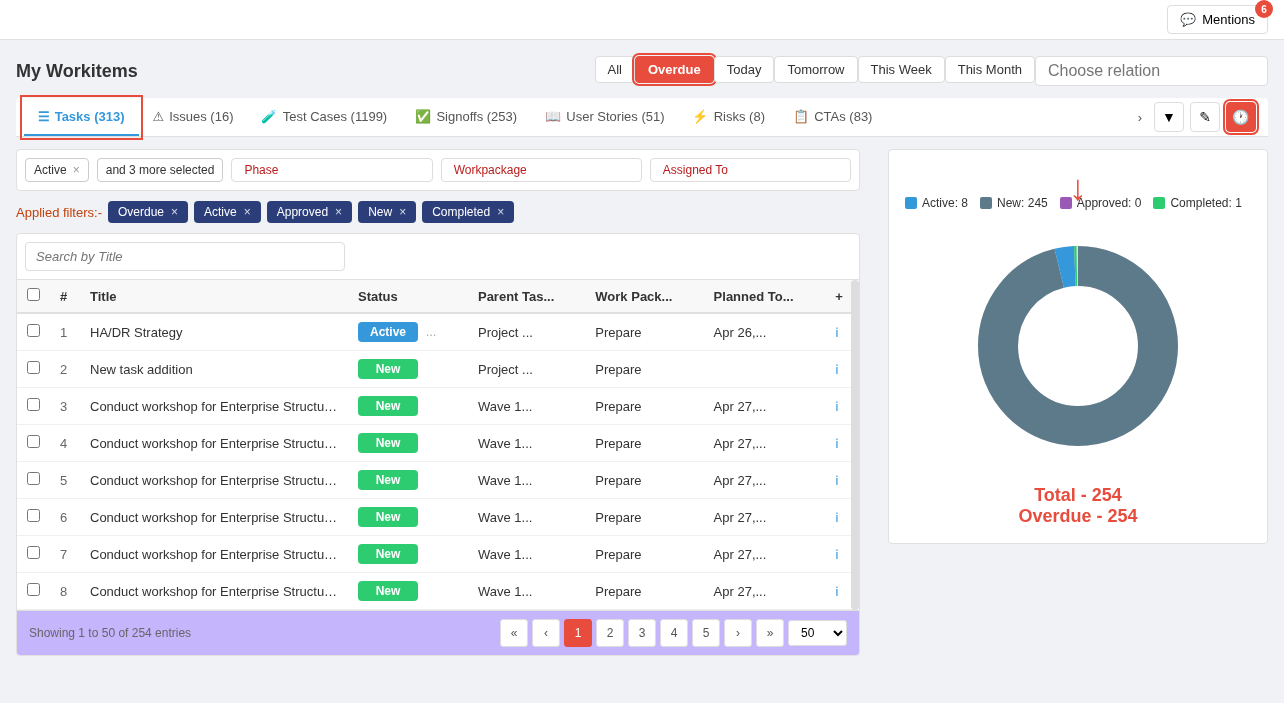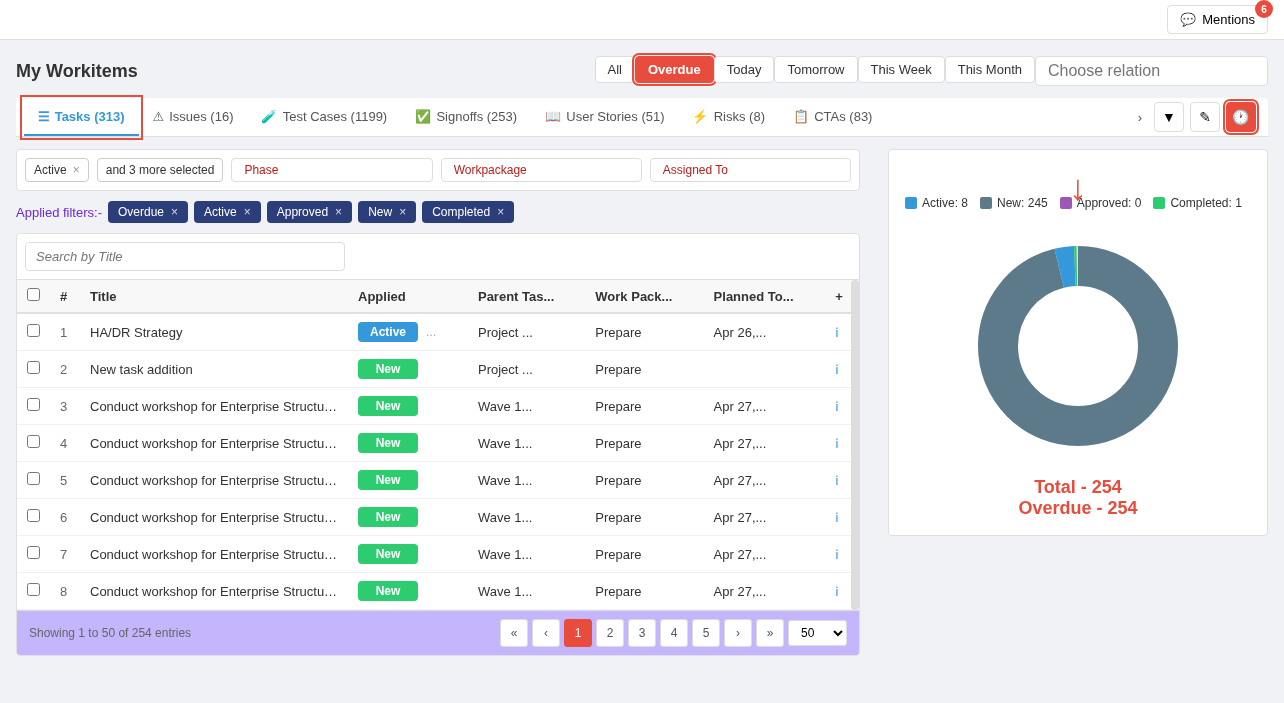--- a/index.html
+++ b/index.html
@@ -36,21 +36,21 @@
     .right-panel { width: 380px; flex-shrink: 0; }
 
     
     .filter-row { display: flex; align-items: center; gap: 8px; margin-bottom: 10px; padding: 8px; background: #fff; border: 1px solid #e0e0e0; border-radius: 4px; flex-wrap: wrap; }
     .filter-chip { display: flex; align-items: center; gap: 4px; padding: 4px 8px; border: 1px solid #ccc; border-radius: 4px; background: #fff; font-size: 12px; }
     .filter-chip .close { cursor: pointer; color: #999; margin-left: 2px; }
     .filter-placeholder { padding: 4px 12px; border: 1px solid #ddd; border-radius: 4px; color: #b91c1c; font-size: 12px; background: #fff; flex: 1; }
 
     
     .applied-filters { display: flex; align-items: center; gap: 6px; margin-bottom: 10px; flex-wrap: wrap; }
-    .applied-label { font-size: 13px; color: #6d28d9; }
+    .applied-label { font-size: 13px; color: #c2410c; }
     .applied-chip { display: flex; align-items: center; gap: 4px; padding: 4px 10px; border-radius: 4px; background: #2c3e7a; color: #fff; font-size: 12px; font-weight: 500; }
     .applied-chip .close { cursor: pointer; margin-left: 3px; opacity: 0.8; }
 
     
     .table-container { background: #fff; border: 1px solid #e0e0e0; border-radius: 4px; overflow: hidden; }
     .search-bar { padding: 8px; border-bottom: 1px solid #e0e0e0; }
     .search-input { width: 100%; max-width: 320px; padding: 6px 10px; border: 1px solid #ddd; border-radius: 4px; font-size: 13px; font-style: italic; }
     table { width: 100%; border-collapse: collapse; }
     thead tr { background: #f8f8f8; border-bottom: 2px solid #e0e0e0; }
     th { padding: 8px 10px; text-align: left; font-weight: 600; font-size: 13px; color: #333; white-space: nowrap; }
@@ -79,21 +79,21 @@
     .legend-item { display: flex; align-items: center; gap: 5px; font-size: 12px; }
     .legend-dot { width: 12px; height: 12px; border-radius: 2px; }
     .legend-active { background: #3498db; }
     .legend-new { background: #5d7a8a; }
     .legend-approved { background: #9b59b6; }
     .legend-completed { background: #2ecc71; }
 
     .donut-container { position: relative; display: inline-block; margin: 10px auto; }
     .donut-svg { display: block; }
 
-    .chart-totals { margin-top: 8px; }
+    .chart-totals { margin-top: 16px; }
     .total-label { font-size: 18px; font-weight: 700; color: #e74c3c; }
     .overdue-label { font-size: 18px; font-weight: 700; color: #e74c3c; }
 
     
     .arrow-annotation { display: flex; justify-content: center; margin-bottom: -10px; margin-top: 4px; }
     .red-arrow { font-size: 36px; color: #e74c3c; line-height: 1; }
 
     .scrollbar-indicator { position: absolute; right: 0; top: 0; bottom: 0; width: 8px; background: #ddd; border-radius: 4px; }
   </style>
 </head>
@@ -204,21 +204,21 @@
         <div class="search-bar">
           <input class="search-input" type="text" placeholder="Search by Title" style="">
         </div>
         <div style="position: relative; overflow: hidden;">
           <table>
             <thead>
               <tr>
                 <th class="checkbox-col"><input type="checkbox" style=""></th>
                 <th>#</th>
                 <th>Title</th>
-                <th>Applied</th>
+                <th>Status</th>
                 <th>Parent Tas...</th>
                 <th>Work Pack...</th>
                 <th>Planned To...</th>
                 <th>+</th>
               </tr>
             </thead>
             <tbody id="table-body">
             <tr>
       <td class="checkbox-col">
         <input type="checkbox" style="">

